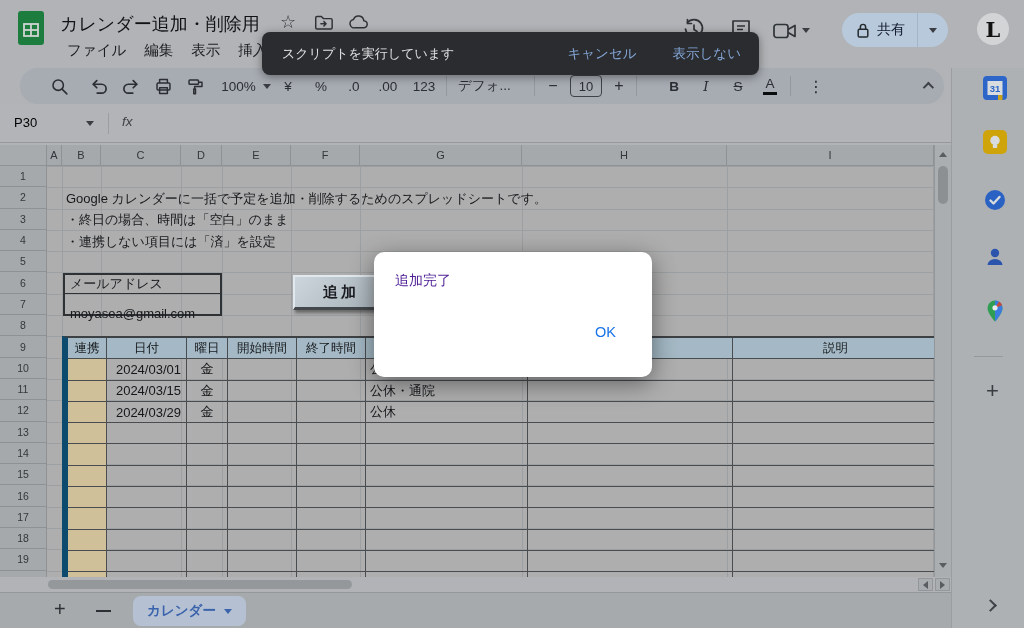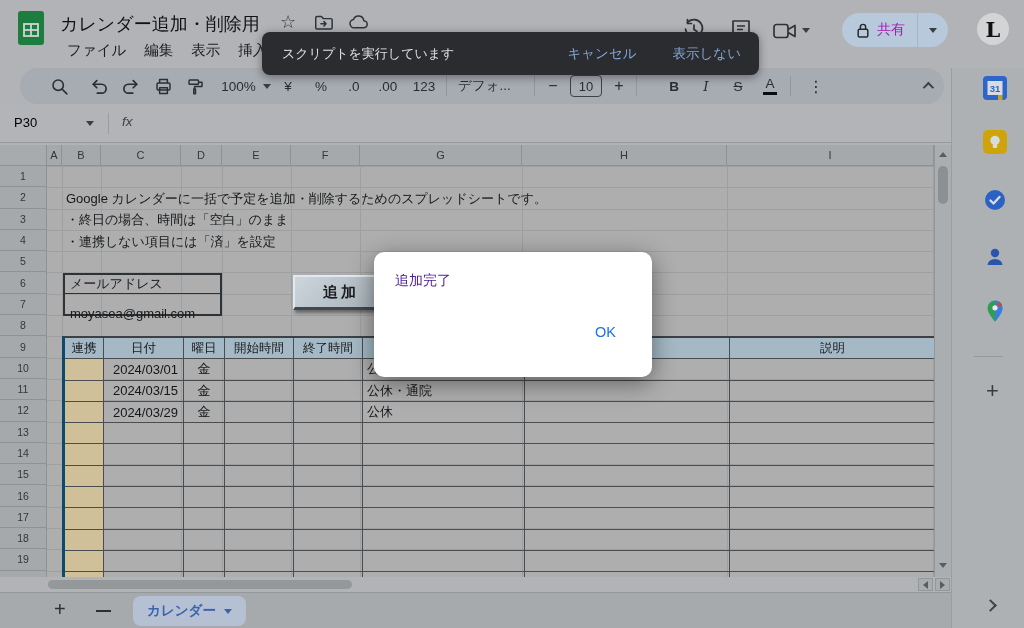--- a/index.html
+++ b/index.html
@@ -7,21 +7,21 @@
   .app { position:relative; width:1024px; height:628px; background:#b1b3b6;
          font-family:"Liberation Sans","DejaVu Sans",sans-serif; color:#1c1e21;border-radius:12px; }
   .abs { position:absolute; }
 
   
   .title { font-size:18px; color:#101214; white-space:nowrap; }
   .menu-item { font-size:14.5px; color:#1b1d20; padding:2px 9px; border-radius:4px; cursor:default; }
   .hdr-ico { color:#2f3337; }
   .share-pill { background:#b7c9db; border-radius:17px; height:34px; display:flex; align-items:center; }
   .share-main { display:flex; align-items:center; gap:7px; padding:0 12px 0 14px; height:100%; }
-  .share-txt { font-size:14px; color:#a21caf; }
+  .share-txt { font-size:14px; color:#0f172a; }
   .share-div { width:1px; height:34px; background:#a3b5c7; }
   .share-arrow { width:30px; display:flex; justify-content:center; }
   .avatar { width:32px; height:32px; border-radius:50%; background:#d2d4d6; display:flex; align-items:center; justify-content:center;
             font-family:"DejaVu Serif","Liberation Serif",serif; font-weight:bold; font-size:21px; color:#111; }
   .tri-d { width:0; height:0; border-left:4.5px solid transparent; border-right:4.5px solid transparent; border-top:5px solid #3a3e42; }
 
   
   .toolbar { left:20px; top:68px; width:924px; height:36px; border-radius:18px; background:#a7abb2; }
   .tb { position:absolute; top:0; height:36px; display:flex; align-items:center; justify-content:center; color:#2b2e32; font-size:13.5px; }
   .tb-div { position:absolute; top:8px; width:1px; height:20px; background:#94979b; }
@@ -51,21 +51,21 @@
   .addbtn { left:293px; top:275px; width:97px; height:35px; z-index:2;
             background:linear-gradient(135deg,#ccd6dc 0%,#b4bec5 60%,#a8b2b9 100%);
             border-top:2px solid #e2e9ee; border-left:2px solid #e2e9ee;
             border-right:3px solid #43484c; border-bottom:3px solid #43484c;
             box-shadow:2px 3px 3px rgba(0,0,0,.4);
             display:flex; align-items:center; justify-content:center;
             font-size:15px; font-weight:bold; letter-spacing:3px; color:#1a1c1f; }
 
   .tbl { left:62px; top:336px; width:874px; height:241px; overflow:hidden; z-index:2;
          display:grid; grid-template-columns:39px 80px 41px 69px 69px 162px 205px 206px;
-         grid-auto-rows:21.3px; border-top:2px solid #3e4144; border-left:3px solid #0c4a6e; }
+         grid-auto-rows:21.3px; border-top:2px solid #3e4144; border-left:6px solid #0c4a6e; }
   .tc { border-right:1px solid #4a4d50; border-bottom:1px solid #4a4d50; display:flex; align-items:center; overflow:hidden; font-size:13px; color:#141619; }
   .th { background:#a4b9c5; justify-content:center; font-size:12.5px; font-weight:500; color:#17191c; }
   .tan { background:#cfc099; }
   .c-date { justify-content:flex-end; padding-right:5px; }
   .c-day { justify-content:center; }
   .c-left { padding-left:4px; }
 
   
   .vtrack { left:934px; top:145px; width:17px; height:432px; background:#abaeb1; border-left:1px solid #94979a; z-index:3; }
   .vthumb { position:absolute; left:3px; top:21px; width:10px; height:38px; background:#8d9093; border-radius:5px; }

